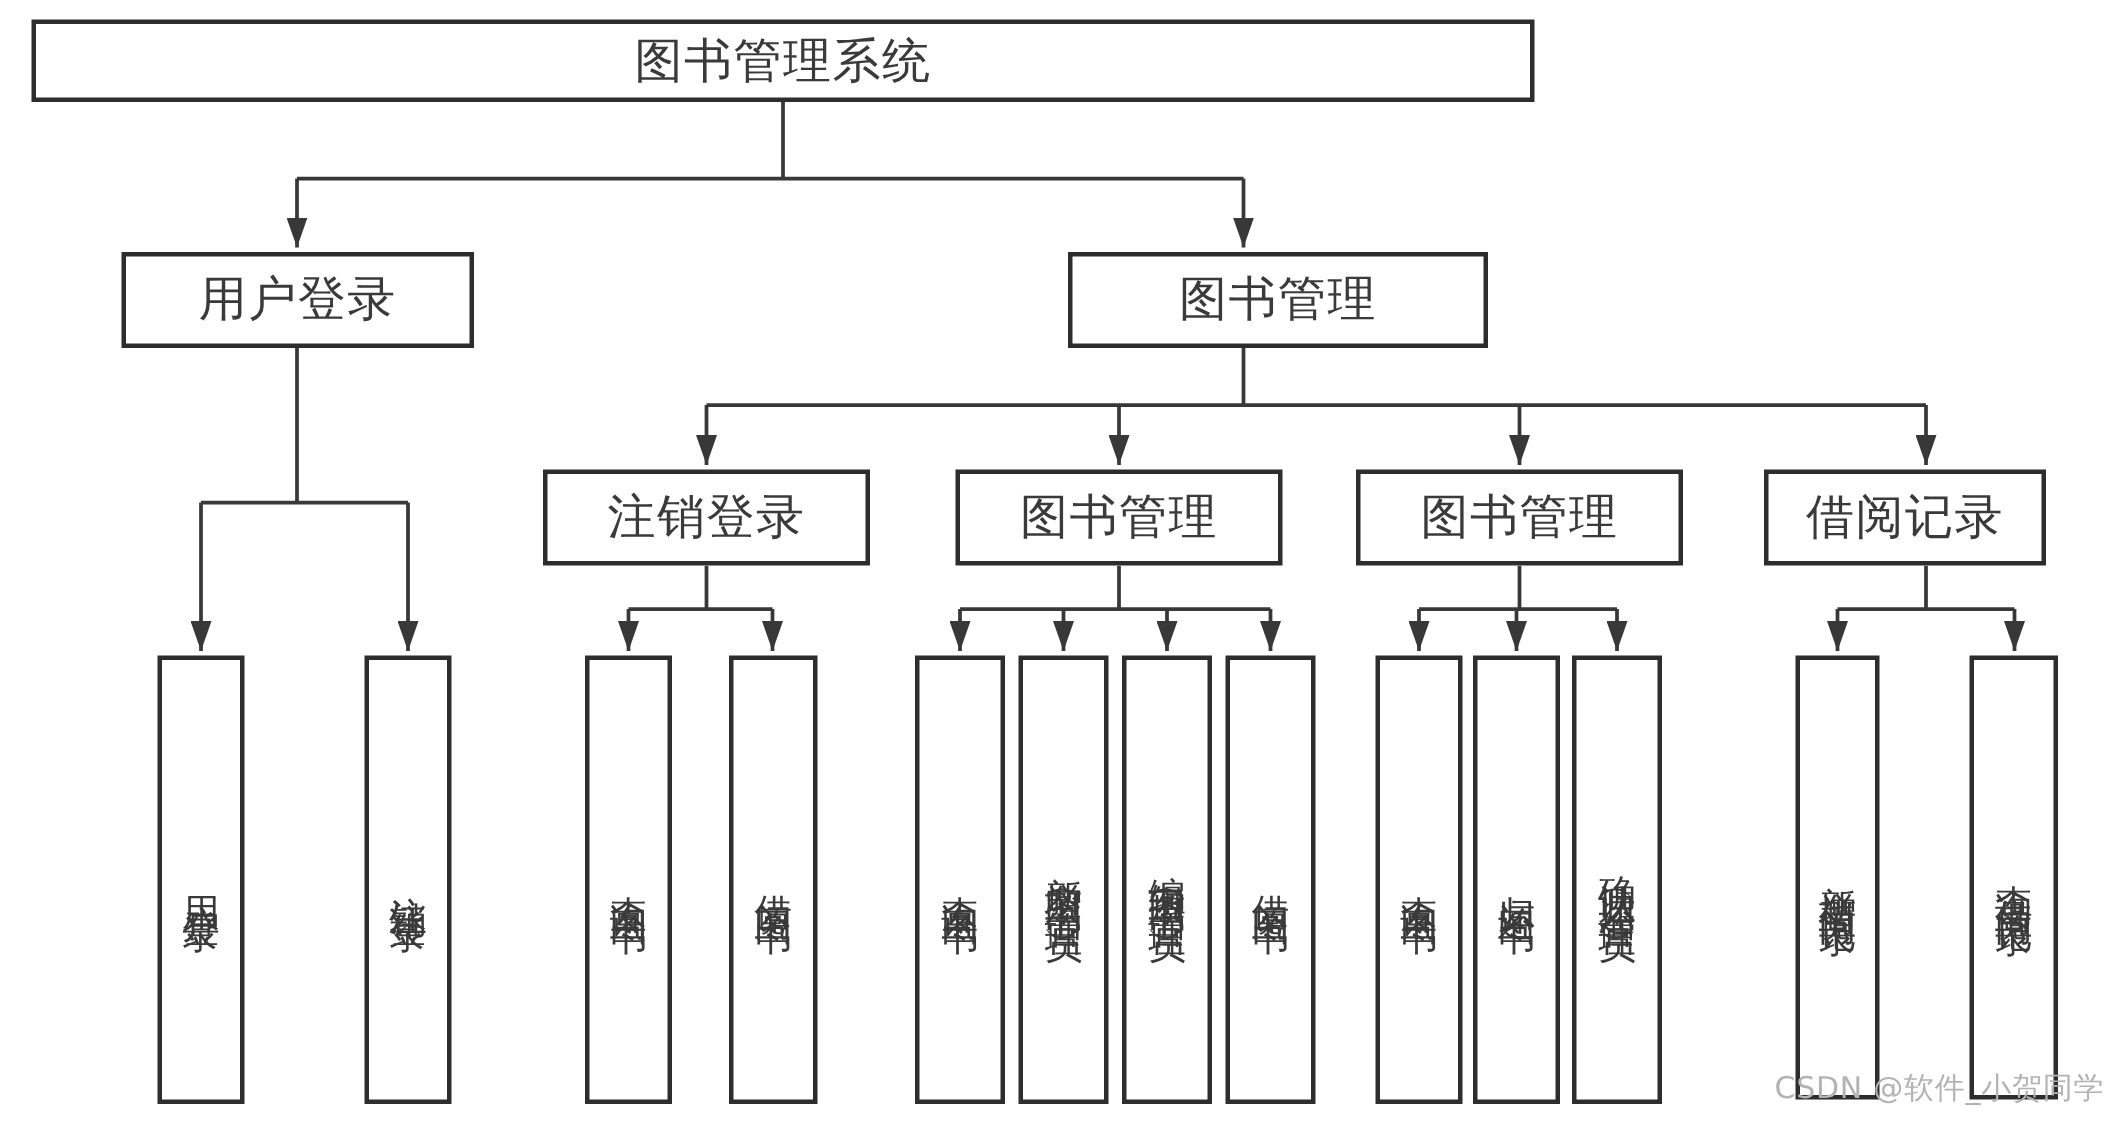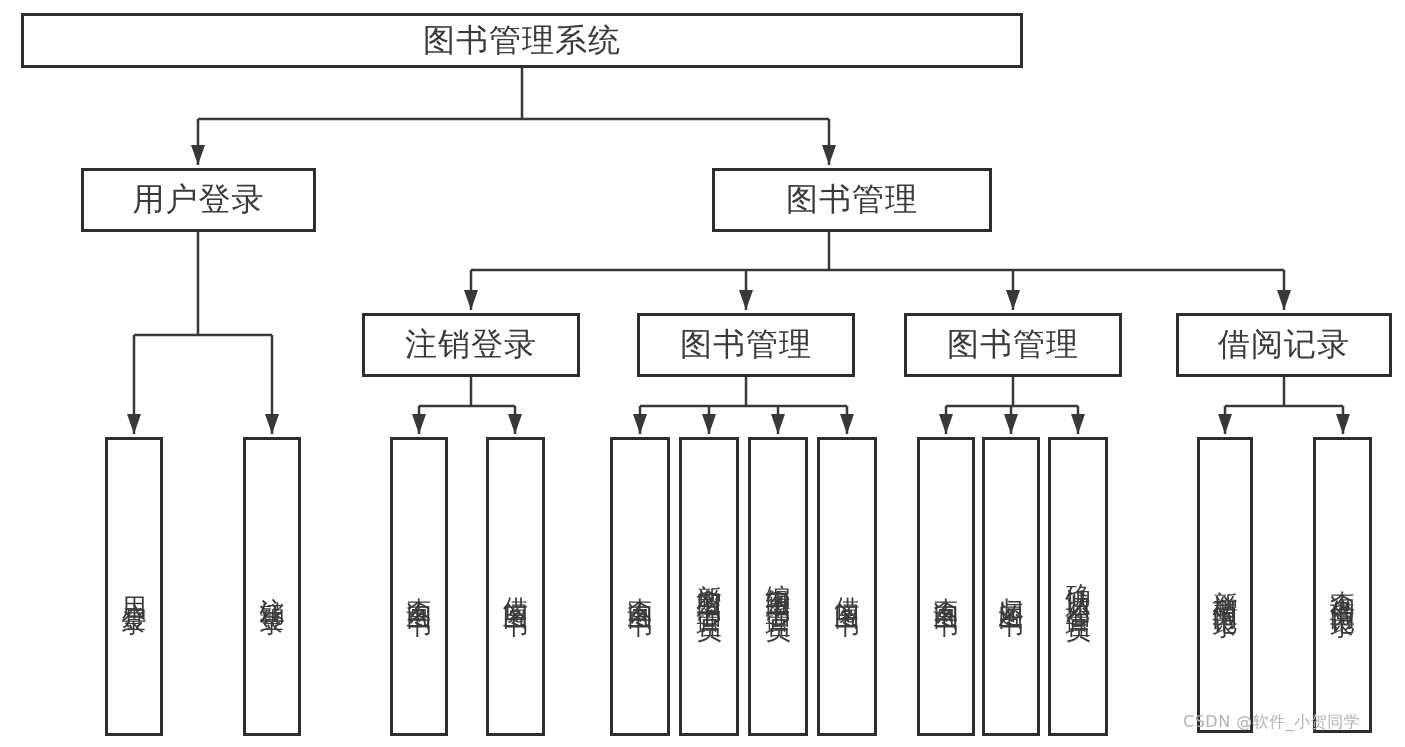--- a/index.html
+++ b/index.html
@@ -43,21 +43,21 @@
     text-orientation: mixed;
     font-size: 25px;
     letter-spacing: 5px;
     line-height: 1;
     white-space: nowrap;
   }
   .watermark {
     position: absolute;
     left: 1183px;
     top: 712px;
-    font-size: 16px;
+    font-size: 20px;
     letter-spacing: 0.5px;
     color: #b3b3b3;
     white-space: nowrap;
     z-index: 5;
   }
 </style>
 </head>
 <body>
 
 <div class="stage">
@@ -125,21 +125,21 @@
 
   <div class="node h" style="left:362px; top:313px; width:218px; height:64px;">
     <span class="label">注销登录</span>
   </div>
   <div class="node h" style="left:637px; top:313px; width:218px; height:64px;">
     <span class="label">图书管理</span>
   </div>
   <div class="node h" style="left:904px; top:313px; width:218px; height:64px;">
     <span class="label">图书管理</span>
   </div>
-  <div class="node h" style="left:1176px; top:313px; width:216px; height:64px;">
+  <div class="node h" style="left:1176px; top:313px; width:188px; height:64px;">
     <span class="label">借阅记录</span>
   </div>
 
   <div class="node v" style="left:105px; top:437px; width:58px; height:299px;">
     <span class="label">用户登录</span>
   </div>
   <div class="node v" style="left:243px; top:437px; width:58px; height:299px;">
     <span class="label">注销登录</span>
   </div>
   <div class="node v" style="left:390px; top:437px; width:58px; height:299px;">

